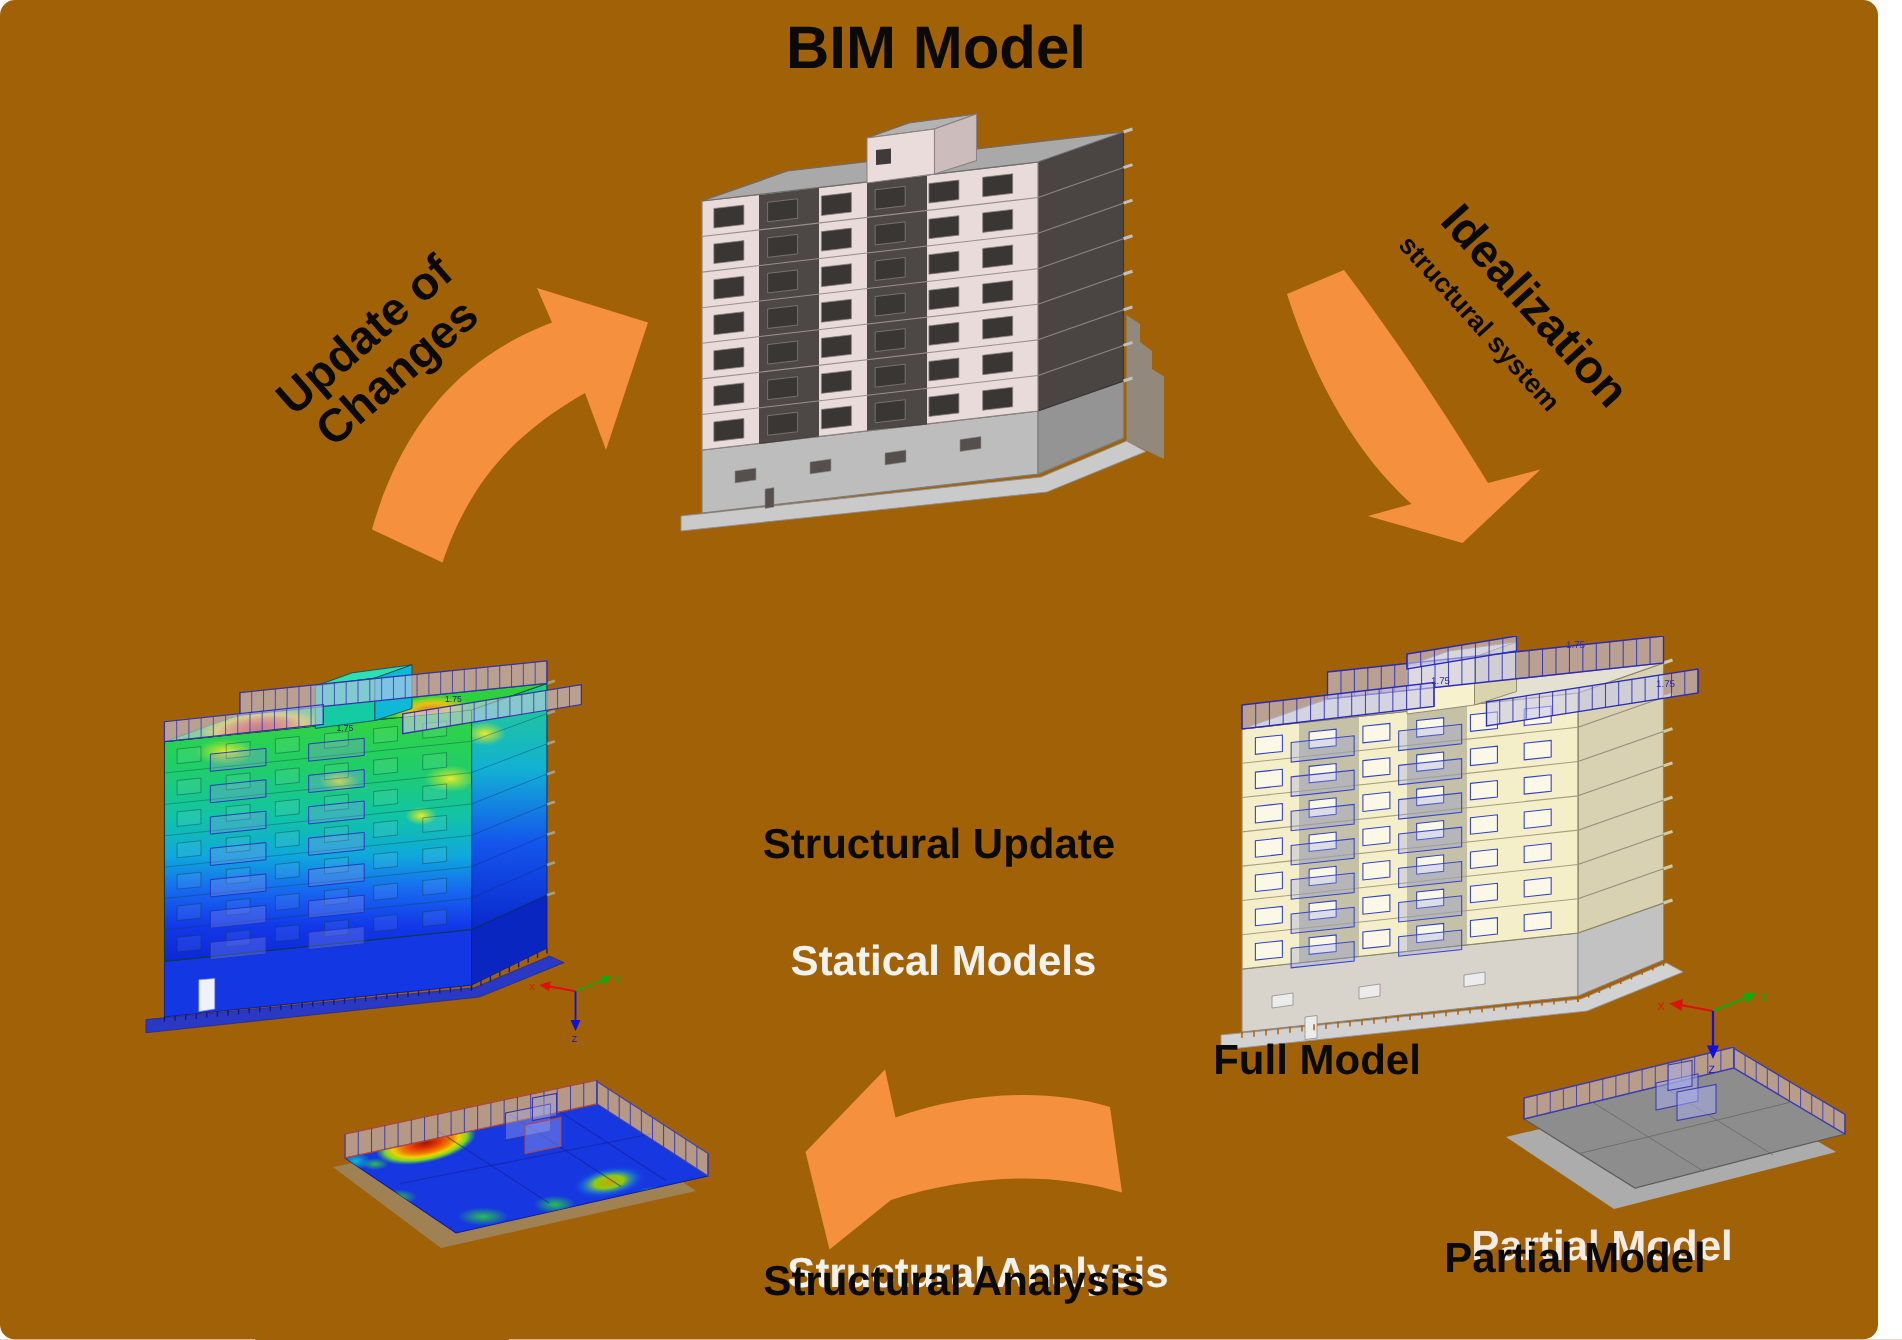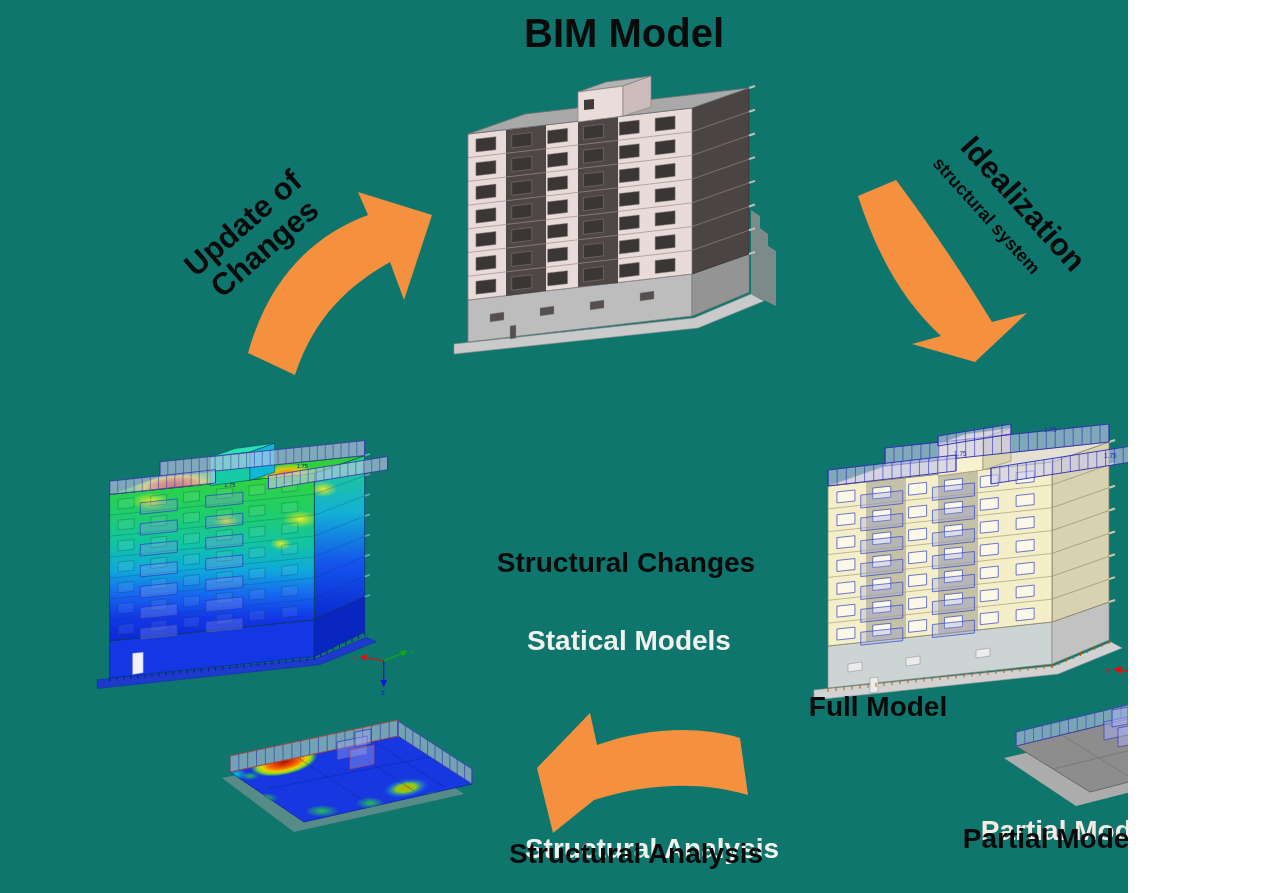--- a/index.html
+++ b/index.html
@@ -1,17 +1,17 @@
 <!DOCTYPE html>
 <html style="--arrow: #F5913E; --text: #0A0A0A; --ghost: #F1F1ED; --ghost_warm: #F4EBE5; --load_blue: #2B2BB4; --load_fill: #C9C9EC; --bim_wall: #EADBDB; --bim_side: #4A4542; --bim_roof: #A9A9A9; --full_wall: #F5EFC9; --fem_top: #33D43A; --fem_bottom: #0C27D6; --axis_x: #DD1111; --axis_y: #11AA11; --axis_z: #1111DD;"><head>
 <meta charset="utf-8">
 <style>
   html,body{margin:0;padding:0;background:#fff;}
-  .stage{position:relative;width:1128px;height:893px;background:#0f766e;overflow:hidden;
-         font-family:"Liberation Sans",sans-serif;}
+  .stage{position:relative;width:1252px;height:893px;background:#a16207;overflow:hidden;
+         font-family:"Liberation Sans",sans-serif;border-radius:10px;}
   .abs{position:absolute;}
   svg{display:block;}
   .lbl{position:absolute;transform:translate(-50%,-50%);font-weight:bold;white-space:nowrap;
        color:var(--text,#0a0a0a);z-index:6;}
   .title{font-size:40px;}
   .h-models,.h-analysis{font-size:28px;}
   .h-full,.h-partial{font-size:28px;}
   .ghost{color:var(--ghost,#f1f1ed);z-index:5;}
   .ghost-warm{color:var(--ghost_warm,#f4ebe5);z-index:5;}
   .update-lbl{font-size:31px;line-height:1.08;text-align:center;
@@ -774,21 +774,21 @@
 
   <div class="lbl update-lbl" style="left:254px;top:236px">
     <div>Update of</div>
     <div>Changes</div>
   </div>
 
   <div class="lbl ideal-lbl" style="left:1023px;top:204px">Idealization</div>
   <div class="lbl ideal-sub" style="left:986px;top:216px">structural system</div>
 
   <div class="lbl ghost h-models" style="left:629px;top:641px">Statical Models</div>
-  <div class="lbl h-models" style="left:626px;top:563px">Structural Changes</div>
+  <div class="lbl h-models" style="left:626px;top:563px">Structural Update</div>
 
   <div class="lbl h-full" style="left:878px;top:707px">Full Model</div>
 
   <div class="lbl ghost-warm h-partial" style="left:1068px;top:831px">Partial Model</div>
   <div class="lbl h-partial" style="left:1050px;top:839px">Partial Model</div>
 
   <div class="lbl ghost h-analysis" style="left:652px;top:849px">Structural Analysis</div>
   <div class="lbl h-analysis" style="left:636px;top:854px">Structural Analysis</div>
 </div>
 

